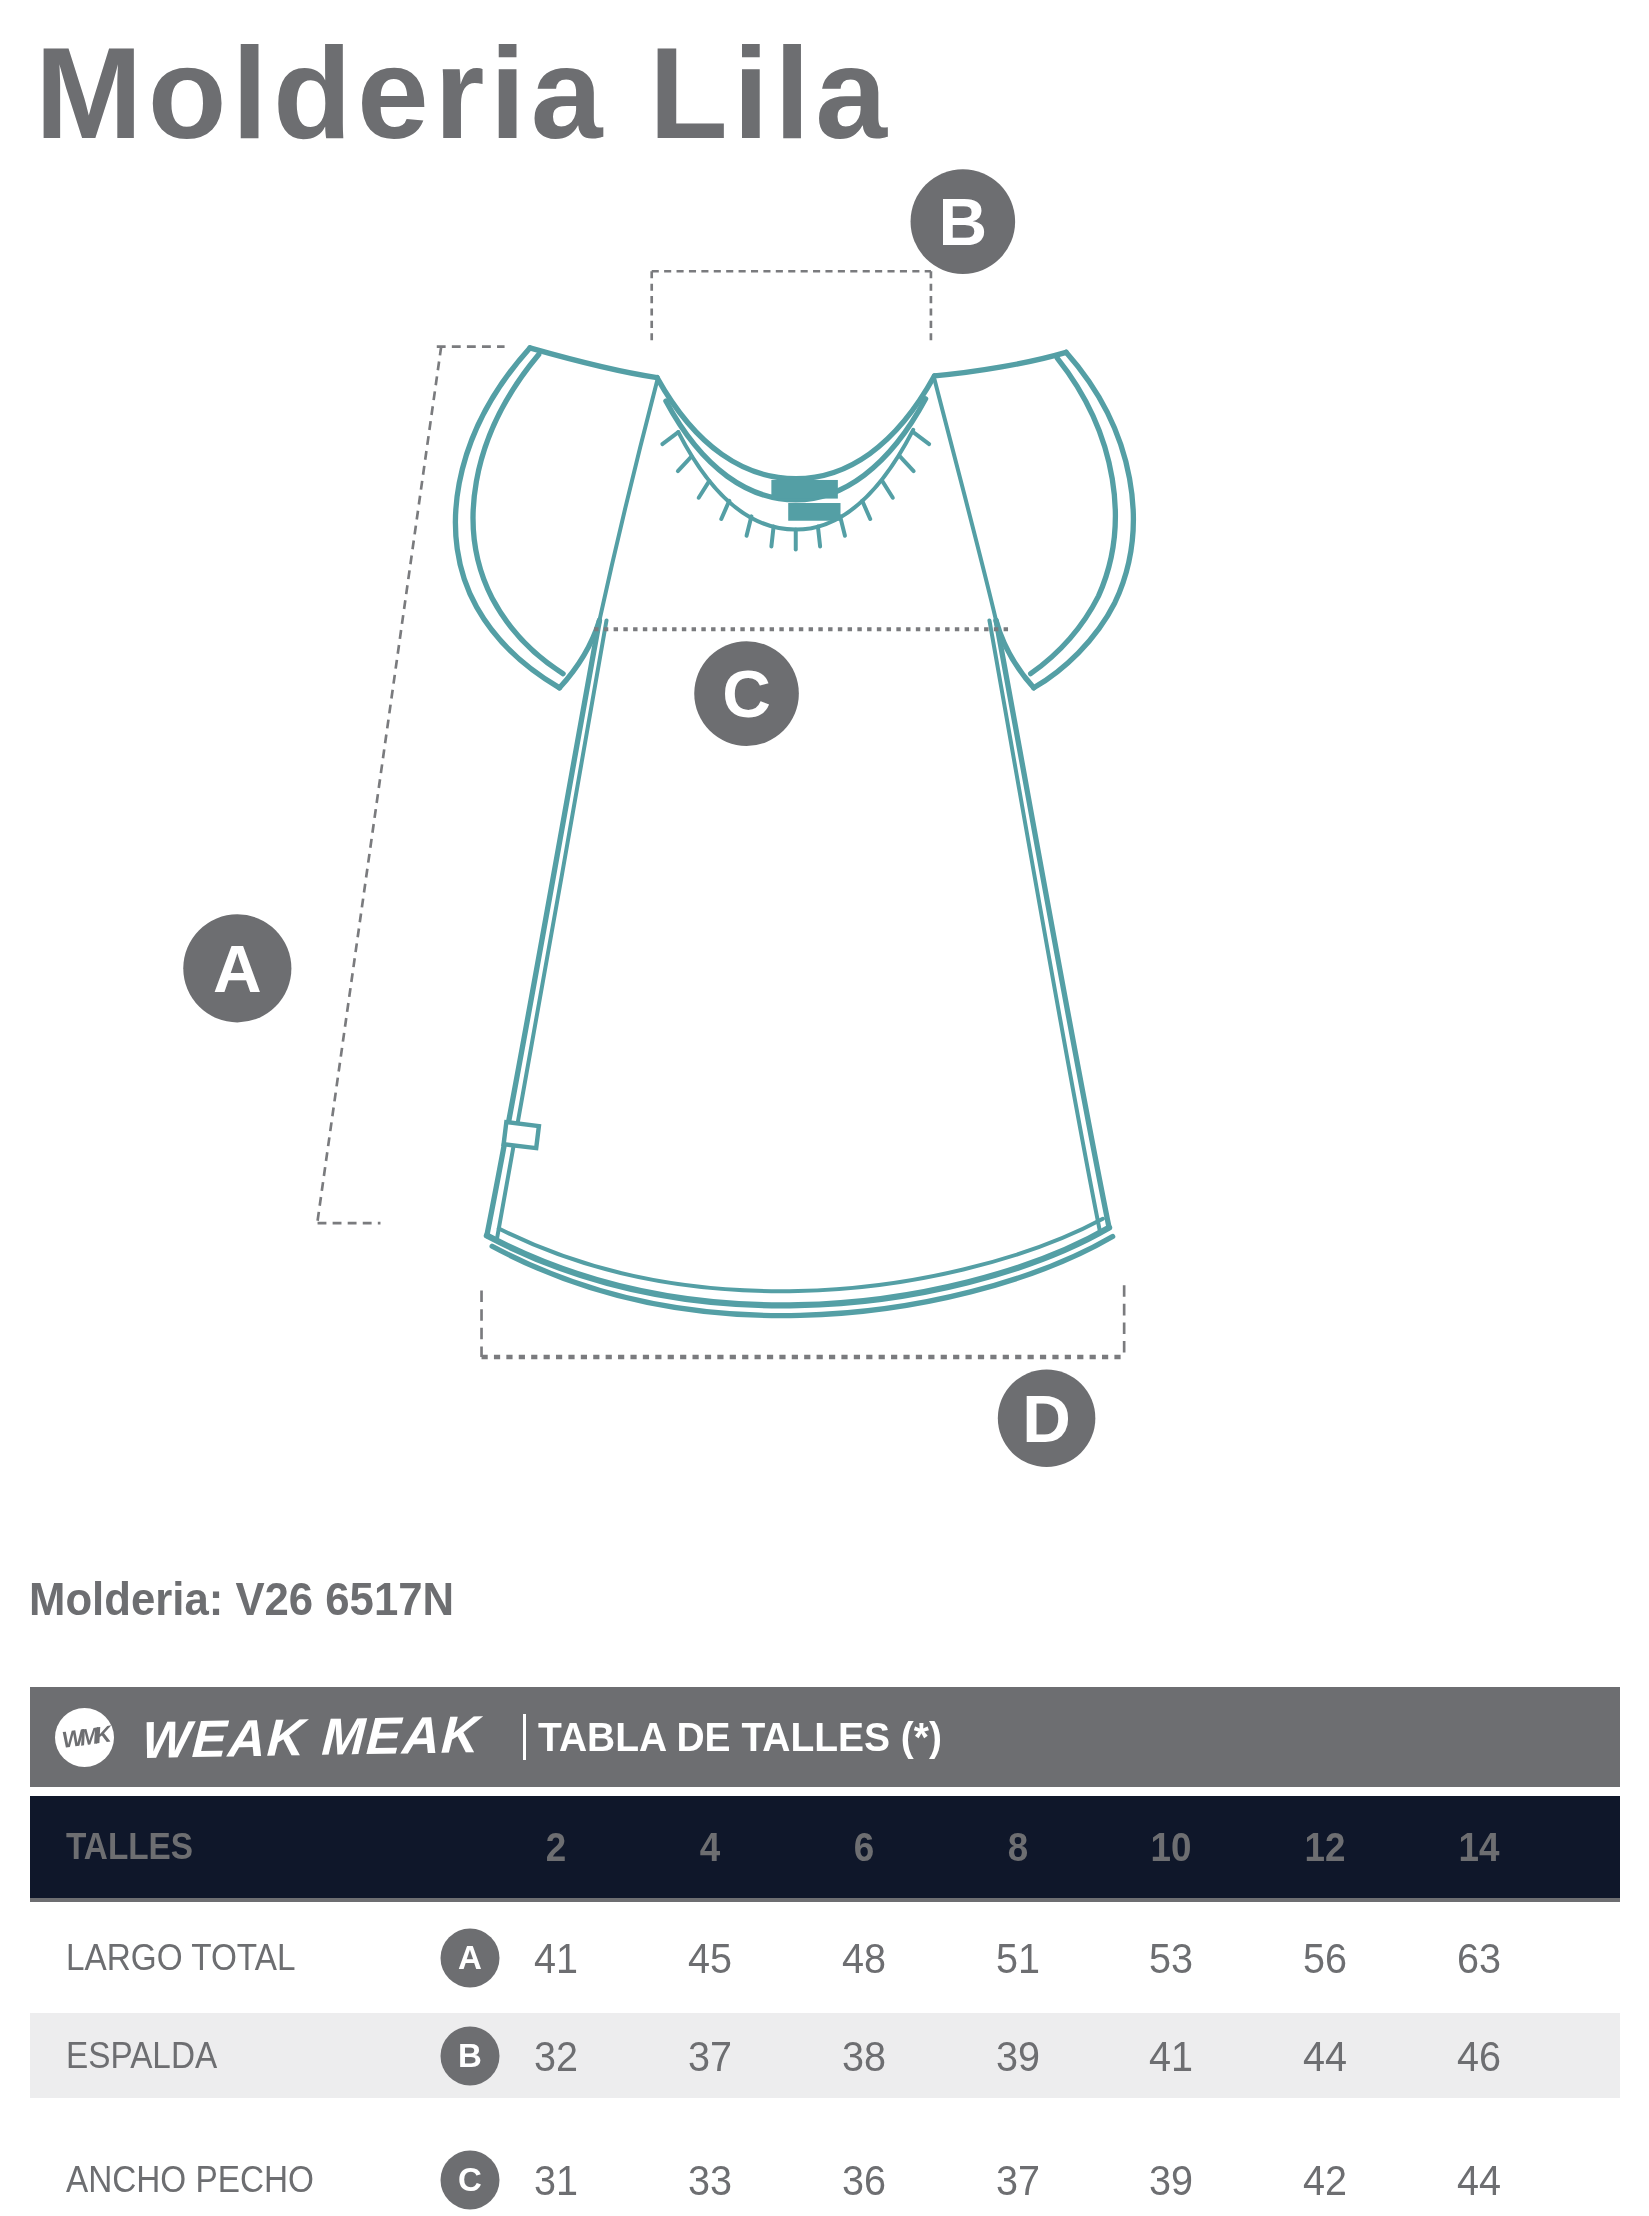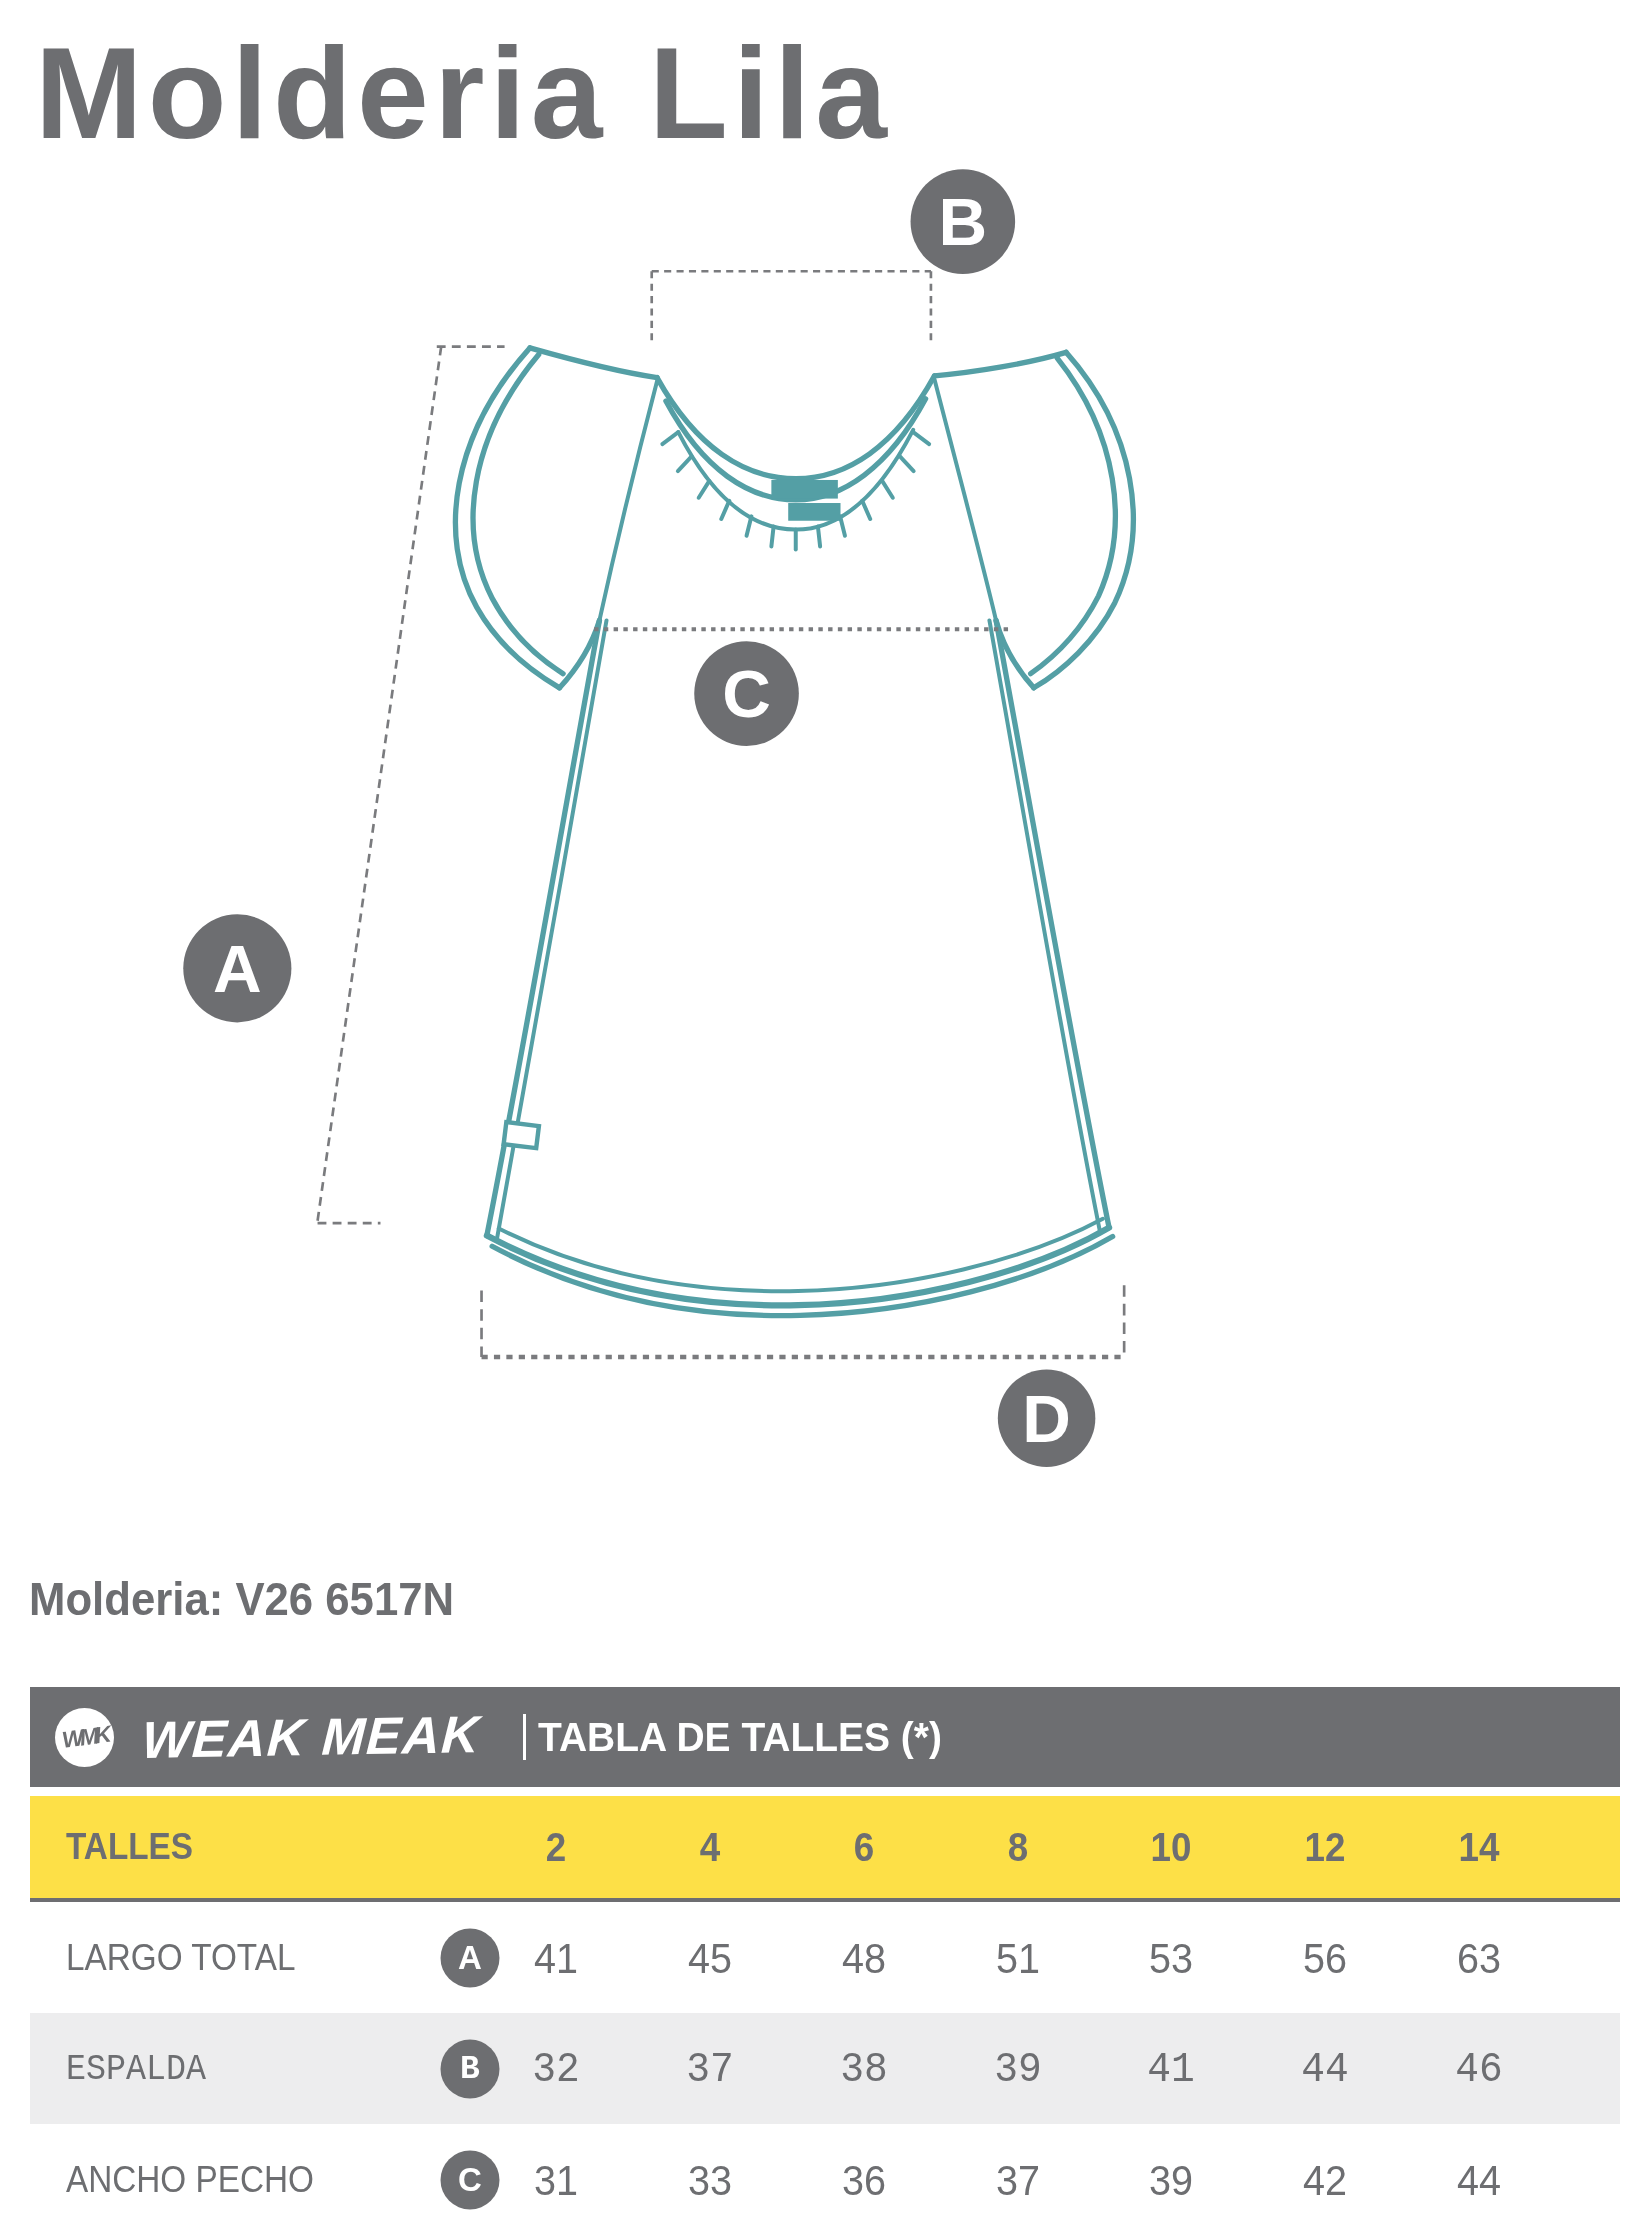--- a/index.html
+++ b/index.html
@@ -21,23 +21,23 @@
               display:flex;align-items:center;justify-content:center;flex:0 0 auto;}
   #brand-monogram{font-size:23px;font-weight:bold;font-style:italic;letter-spacing:-4px;
                   color:#6d6e71;transform:rotate(-8deg);}
   #brand-name{color:#fff;font-size:52px;font-weight:bold;font-style:italic;margin-left:27.5px;
               letter-spacing:1.3px;transform:skewX(-4deg) rotate(-1deg);white-space:nowrap;}
   .pipe{border-left:3.1px solid #fff;height:46px;margin-left:43px;}
   #table-title{color:#fff;font-size:41px;font-weight:bold;margin-left:12.4px;
                transform-origin:left center;transform:scaleX(.95);white-space:nowrap;}
 
   .trow{position:absolute;left:0;width:100%;}
-  #row-sizes{top:109px;height:102px;background:#fde047;border-bottom:4.4px solid #6d6e71;}
+  #row-sizes{top:109px;height:102px;background:#0f172a;border-bottom:4.4px solid #6d6e71;}
   #row-0{top:215px;height:111px;background:#ffffff;}
-  #row-1{top:326px;height:111px;background:#ededee;font-family:Liberation Mono, monospace;}
+  #row-1{top:326px;height:85px;background:#ededee;}
   #row-2{top:437px;height:111px;background:#ffffff;}
 
   .row-label{position:absolute;left:36px;top:50%;transform:translateY(-50%) scaleX(.9);
              transform-origin:left center;font-size:37px;color:#6d6e71;white-space:nowrap;}
   .hdr-label{font-weight:bold;}
   .cell{position:absolute;top:50%;transform:translate(-50%,-50%) scaleX(.92);
         font-size:43px;color:#6d6e71;white-space:nowrap;}
   .hdr-cell{font-weight:bold;font-size:40px;}
   .c0{left:526px;} .c1{left:680px;} .c2{left:834px;} .c3{left:988px;}
   .c4{left:1141px;} .c5{left:1295px;} .c6{left:1449px;}

